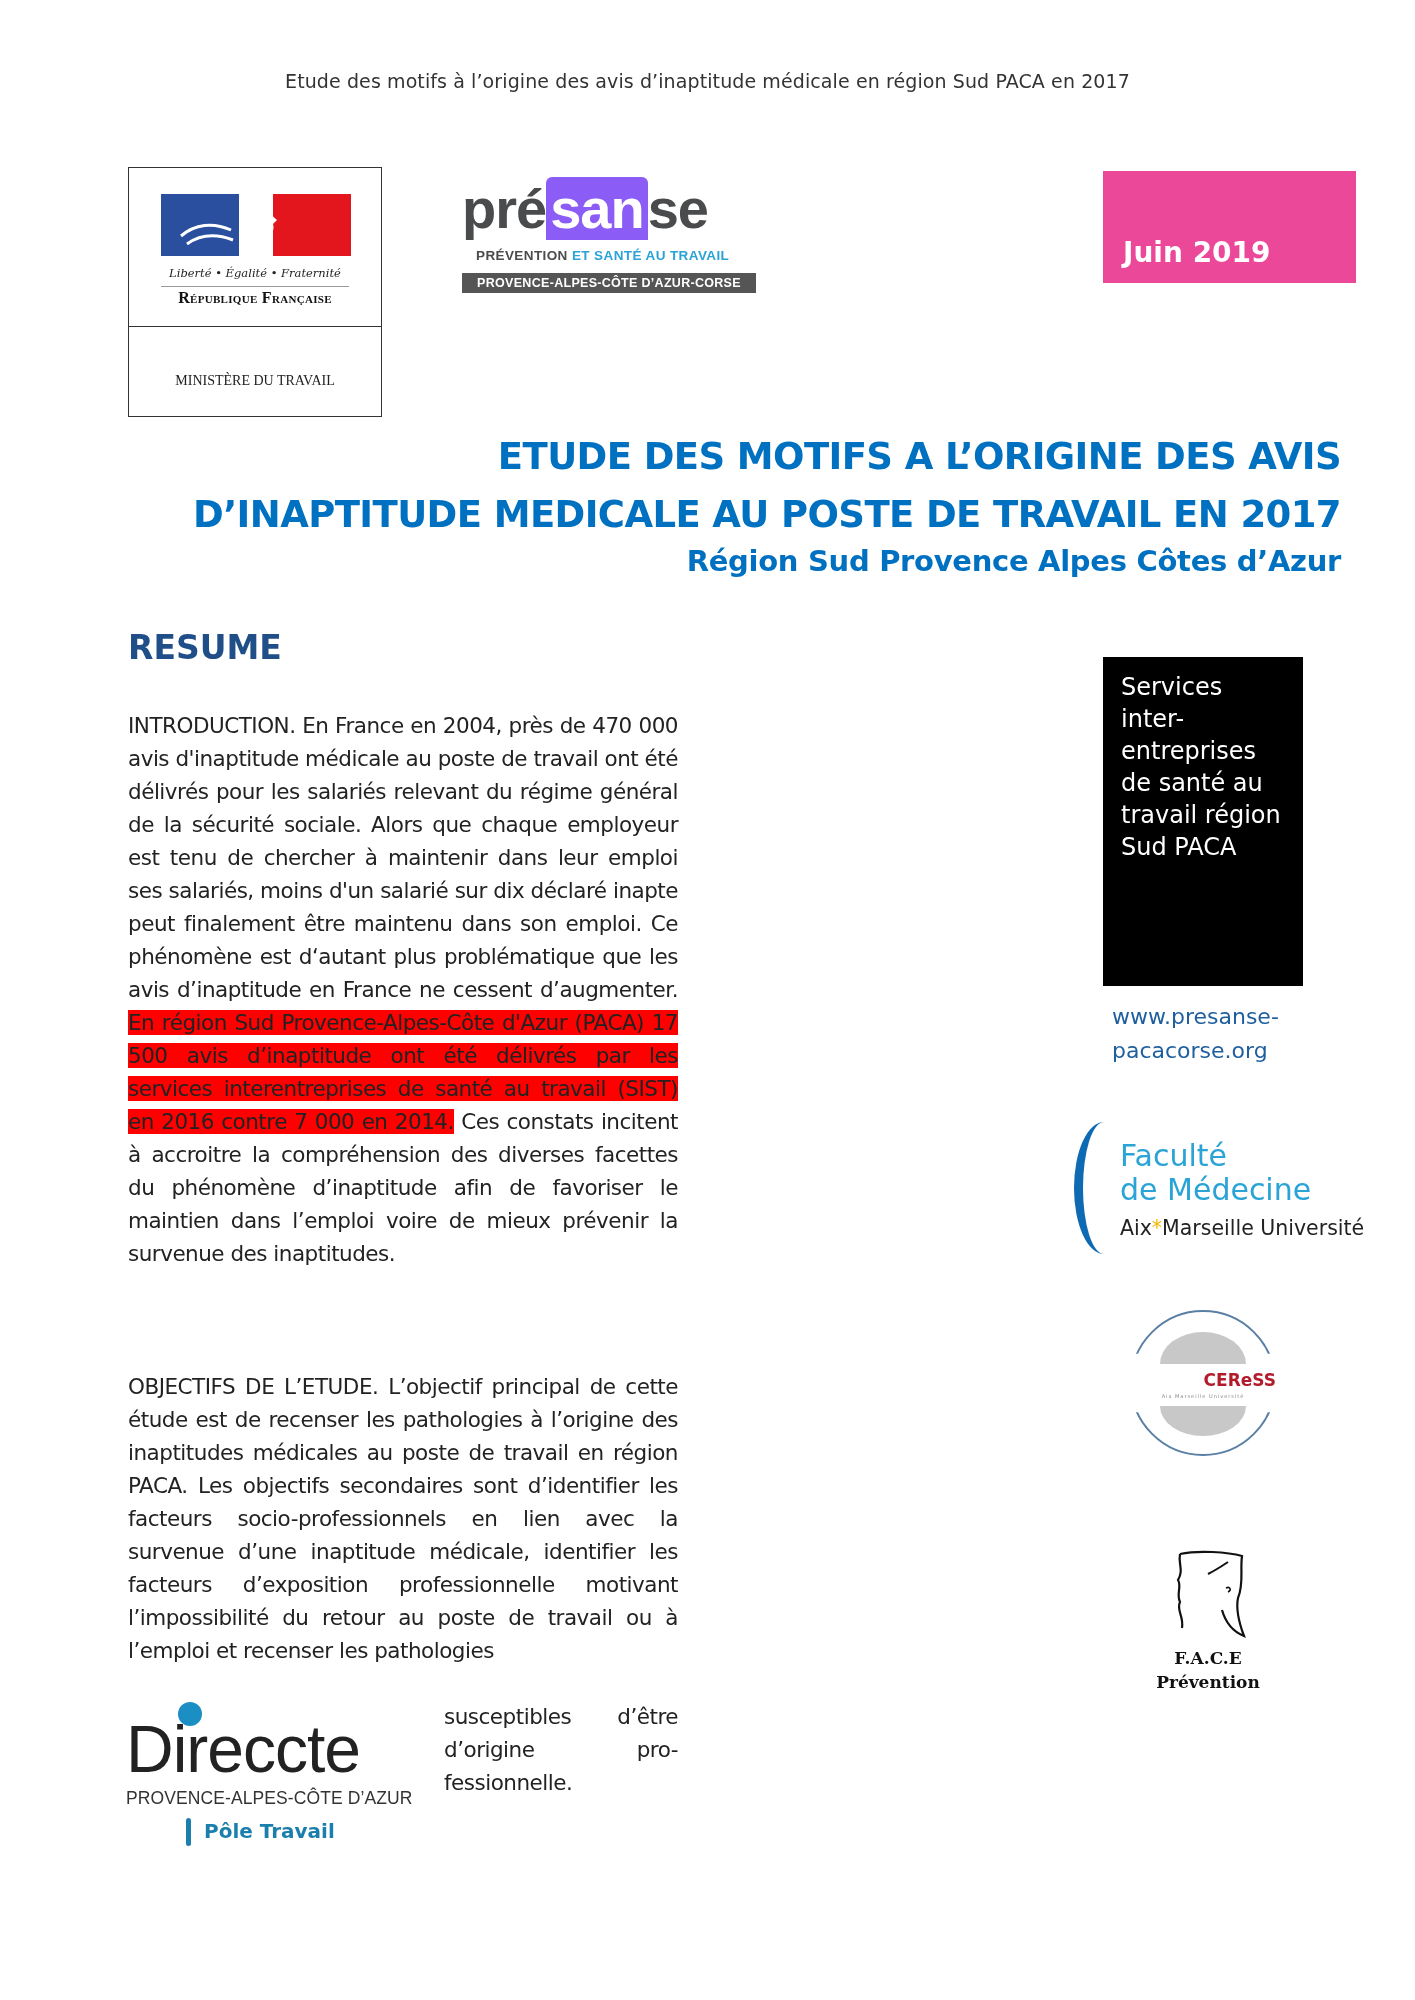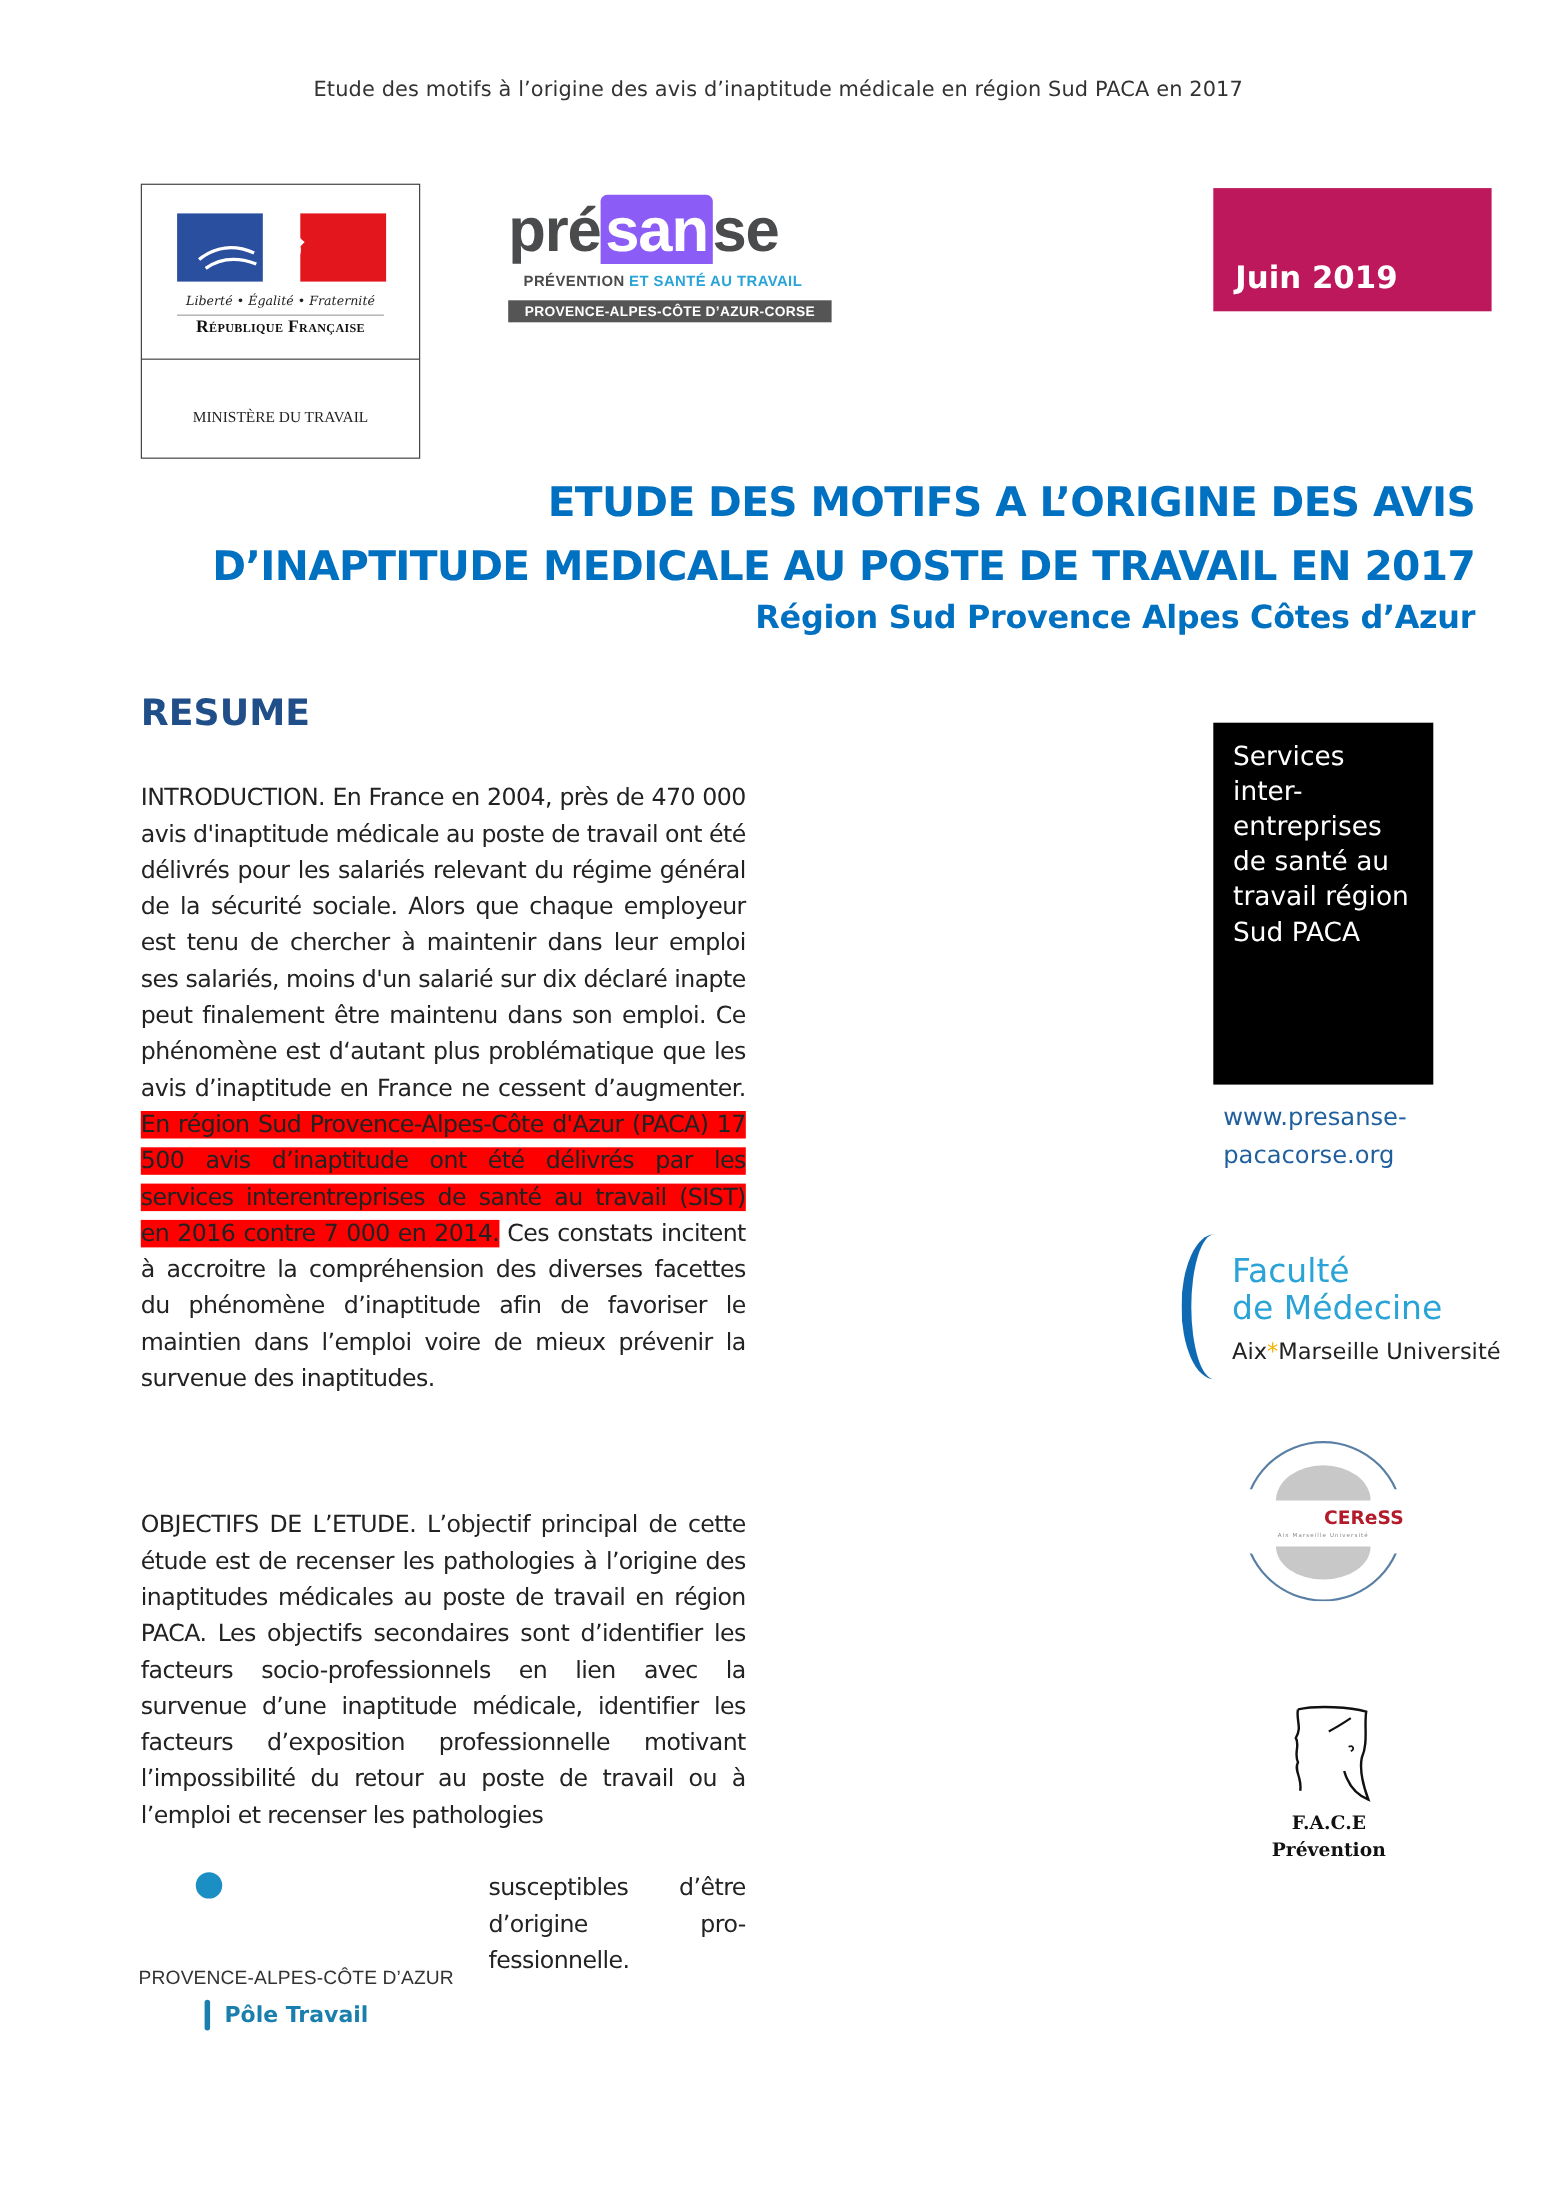--- a/index.html
+++ b/index.html
@@ -22,21 +22,21 @@
 
   
   .presanse { left:462px; top:166px; width:300px; height:140px; }
   .ps-word { position:absolute; left:0; top:10px; font-family:"Liberation Sans", sans-serif; font-weight:bold; font-size:56px; color:#4a4b4d; letter-spacing:-1px; }
   .ps-word .san { background:#8b5cf6; color:#fff; padding:0 4px; border-radius:6px 6px 0 0; }
   .ps-tag { position:absolute; left:2px; top:82px; font-family:"Liberation Sans", sans-serif; font-weight:bold; font-size:13.5px; color:#4a4b4d; letter-spacing:0.4px; white-space:nowrap;padding-left:12px; }
   .ps-tag .blue { color:#2aa3d6; }
   .ps-region { position:absolute; left:0; top:107px; width:294px; background:#555; color:#fff; font-family:"Liberation Sans", sans-serif; font-weight:bold; font-size:12.5px; text-align:center; padding:3px 0; letter-spacing:0.3px; }
 
   
-  .date-box { left:1103px; top:171px; width:253px; height:112px; background:#be185d; }
+  .date-box { left:1103px; top:171px; width:253px; height:112px; background:#ec4899; }
   .date-box span { position:absolute; left:20px; bottom:14px; color:#fff; font-weight:bold; font-size:28px; font-family:"DejaVu Sans", sans-serif; }
 
   
   .title { right:74px; top:428px; text-align:right; color:#0070c0; font-family:"DejaVu Sans", sans-serif; font-weight:bold; font-size:37px; line-height:58px; letter-spacing:-0.6px; white-space:nowrap; }
   .subtitle { right:74px; top:544px; text-align:right; color:#0070c0; font-weight:bold; font-size:29px; letter-spacing:-0.3px; white-space:nowrap; }
 
   
   .resume-heading { left:128px; top:628px; font-size:33px; font-weight:bold; color:#1f4e89; }
   .para { left:128px; width:550px; font-size:21.5px; line-height:33px; text-align:justify; color:#222; font-family:"DejaVu Sans", sans-serif; letter-spacing:-0.5px; }
   .para .hl { background:#ff0000; color:#222; }
@@ -149,16 +149,17 @@
     <path d="M12 4 C30 0 60 2 74 6 C72 20 76 34 70 48 C68 58 70 70 76 86 C66 82 58 74 54 60 M12 4 C10 14 16 20 10 30 C14 36 8 44 12 52 C8 60 16 66 14 78" stroke="#111" stroke-width="2.2" fill="none"></path>
     <path d="M40 24 C48 20 54 16 60 12" stroke="#111" stroke-width="2" fill="none"></path>
     <path d="M58 38 C62 36 64 40 60 42" stroke="#111" stroke-width="1.5" fill="none"></path>
   </svg>
   <div class="t1">F.A.C.E</div>
   <div class="t2">Prévention</div>
 </div>
 
 <div class="abs direccte">
   <div class="dir-dot"></div>
+  <div class="dir-word">Direccte</div>
   <div class="dir-region">PROVENCE-ALPES-CÔTE D’AZUR</div>
   <div class="dir-bar"></div>
   <div class="dir-pole">Pôle Travail</div>
 </div>
 
 </body></html>

